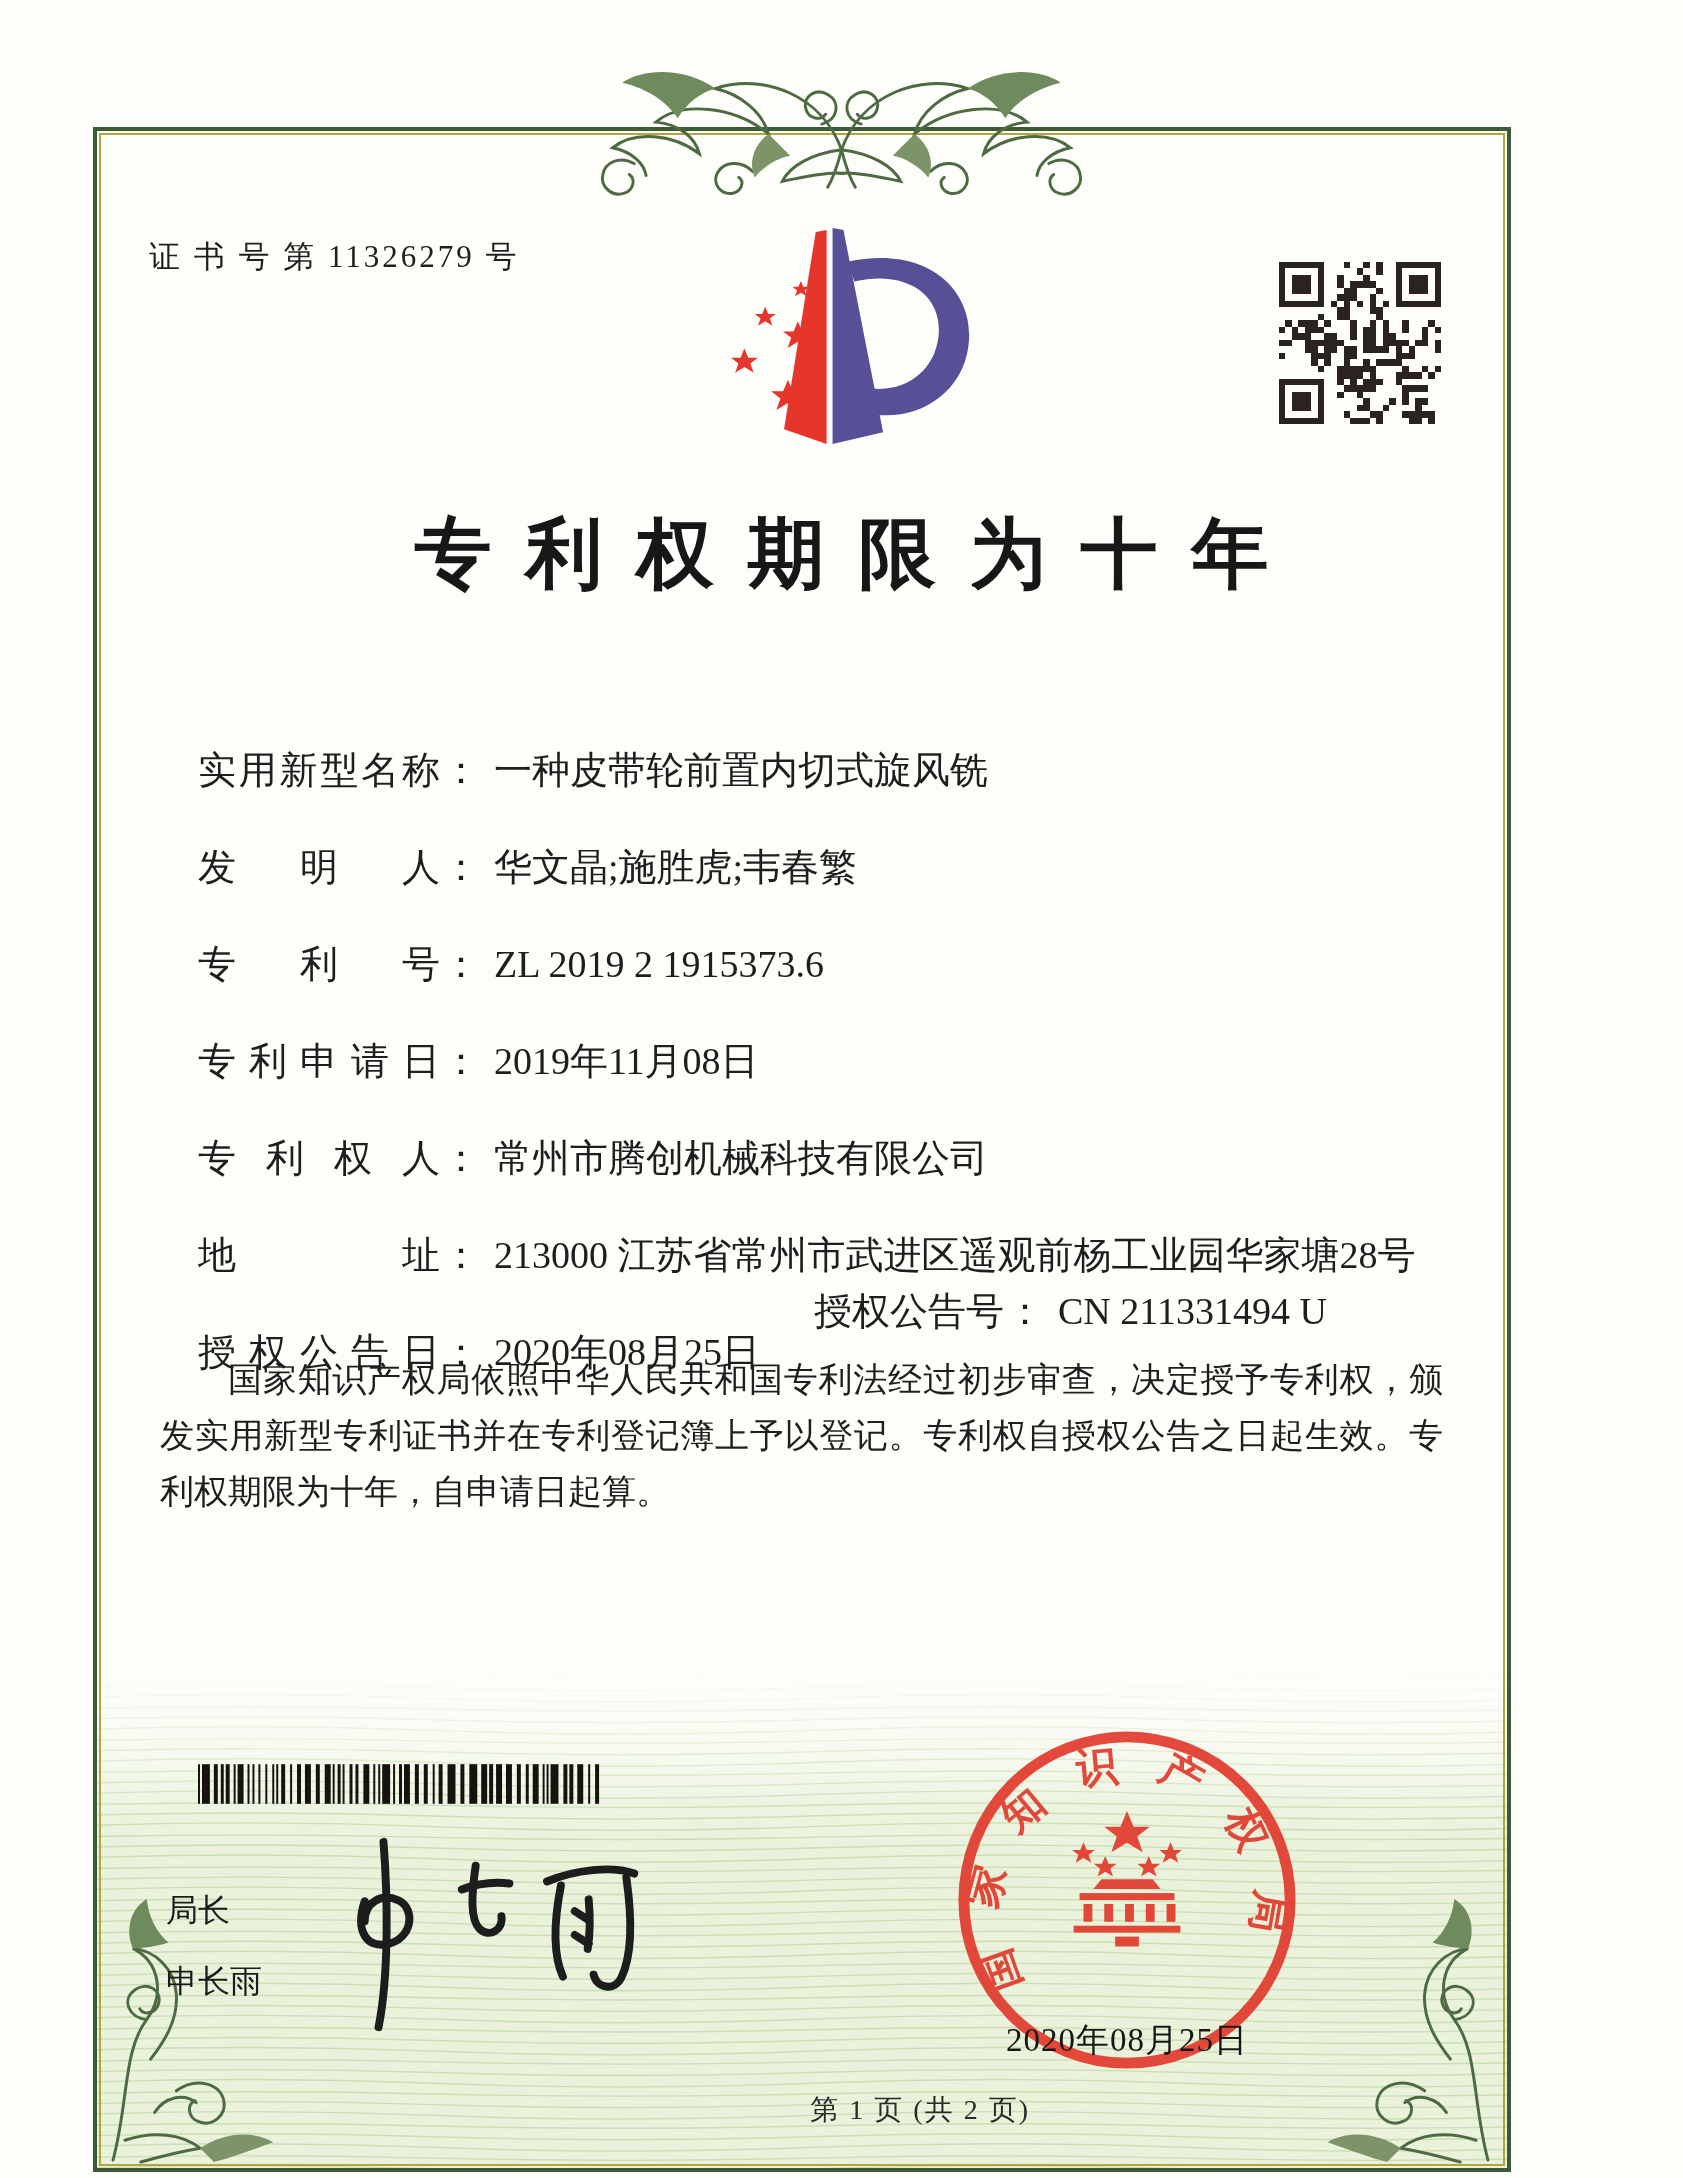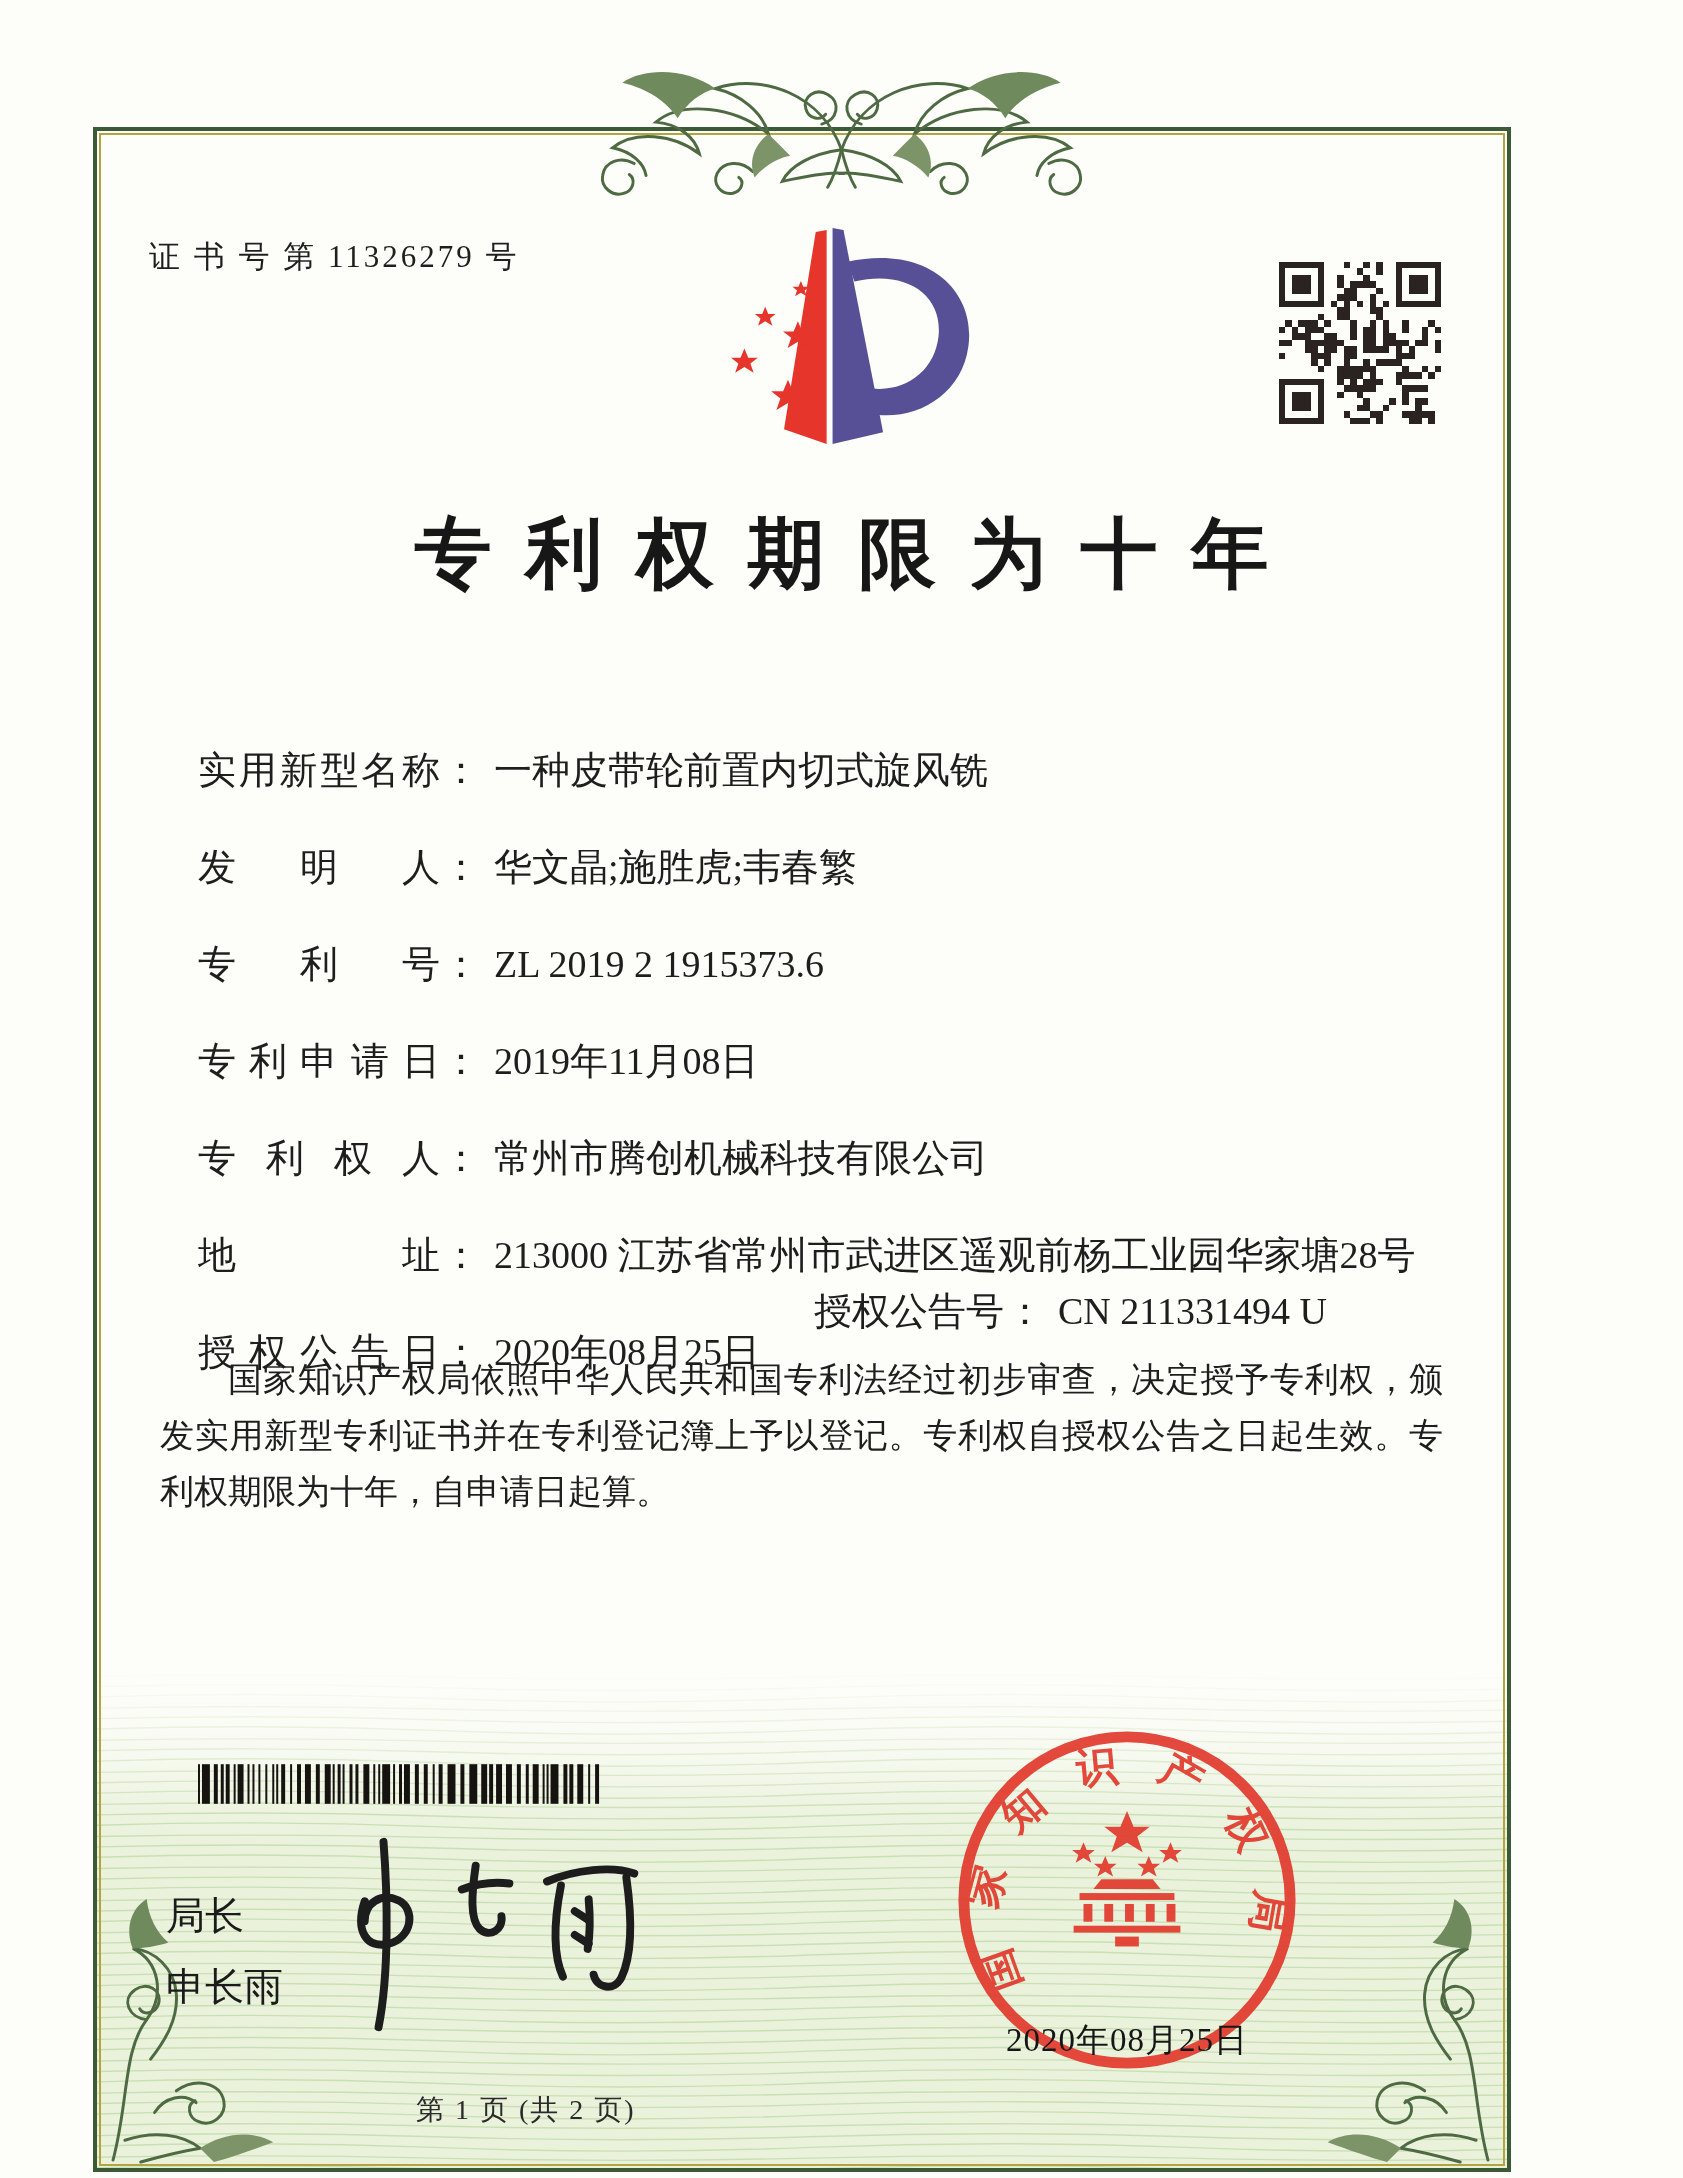--- a/index.html
+++ b/index.html
@@ -41,29 +41,29 @@
   .flabel{display:inline-block;width:242px;text-align:justify;text-align-last:justify;vertical-align:bottom;margin-top:41px;}
   .fcolon{display:inline-block;margin:0 14px 0 2px;}
   .fpair2{position:absolute;left:616px;top:0;}
   .fpair2 .flabel2{display:inline-block;}
   
   .paras{left:160px;top:1352px;width:1283px;font-size:34px;line-height:56px;
     text-align:justify;color:#1e1e1e;z-index:5;}
   .paras p{margin:0;text-indent:2em;}
   
   .barcode{left:198px;top:1764px;z-index:5;}
-  .officer{font-family:"Liberation Sans","DejaVu Sans",sans-serif;font-size:39px;color:#1b1b1b;z-index:5;text-align:right;}
+  .officer{font-family:"Liberation Sans","DejaVu Sans",sans-serif;font-size:32px;color:#1b1b1b;z-index:5;text-align:right;}
   .officer.title2{left:166px;top:1889px;}
   .officer.name{left:166px;top:1960px;}
   .signature{left:327px;top:1824px;z-index:5;}
   .seal{left:952px;top:1725px;width:350px;height:350px;z-index:6;}
   .seal svg{position:absolute;left:0;top:0;}
   .seal-date{position:absolute;left:0;top:293px;width:350px;text-align:center;
     font-size:33px;letter-spacing:1px;color:#161616;}
-  .footer{left:416px;top:2091px;width:614px;text-align:left;font-size:28px;
+  .footer{left:416px;top:2091px;width:614px;text-align:right;font-size:28px;
     letter-spacing:2px;color:#2a2a2a;z-index:5;}
   .orn{z-index:4;pointer-events:none;}
   .orn-top{left:495px;top:55px;}
   .orn-bl{left:95px;top:1893px;}
   .orn-br{left:1283px;top:1893px;}
 </style>
 </head>
 <body>
 
 <div class="abs green-panel">

